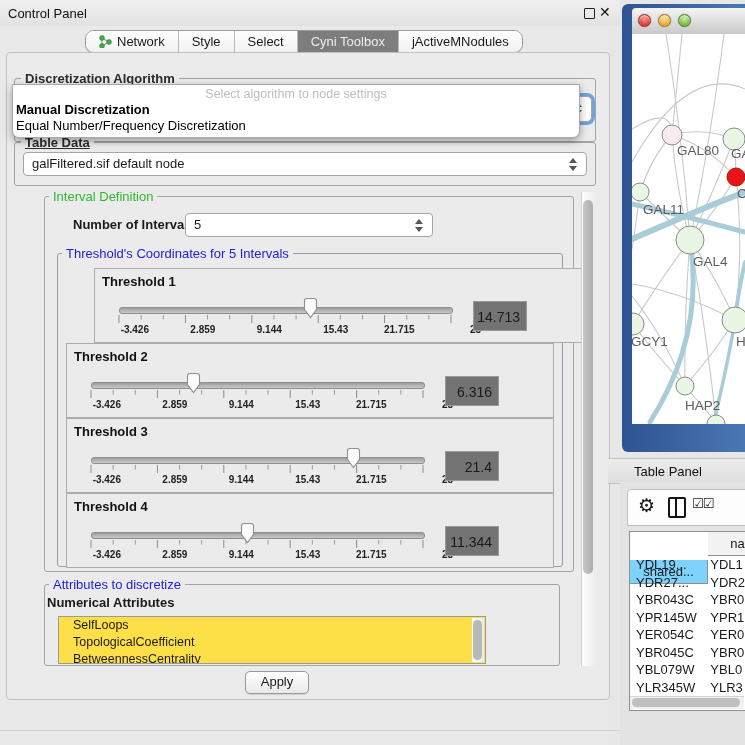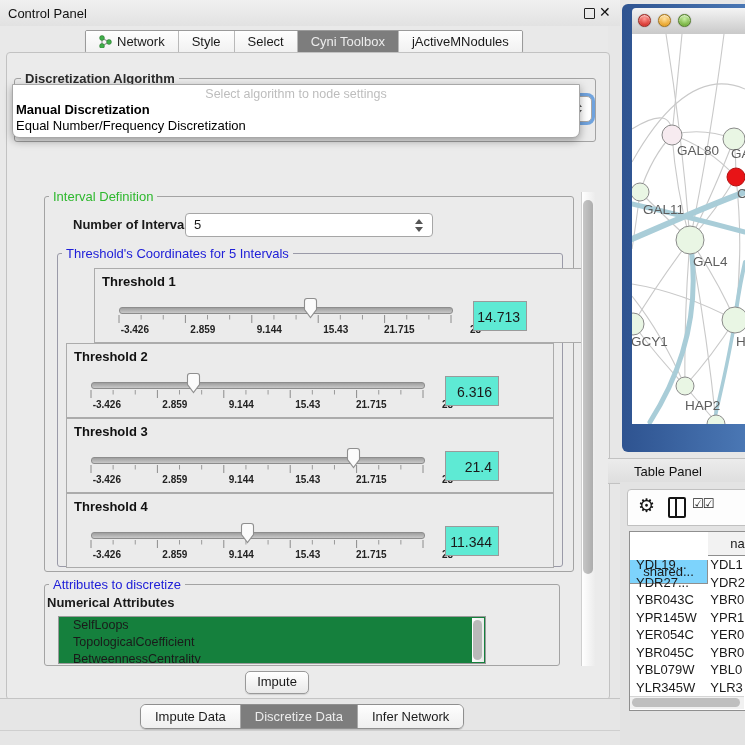--- a/index.html
+++ b/index.html
@@ -8,21 +8,21 @@
         -webkit-font-smoothing:antialiased;}
   .abs{position:absolute;}
 
   
   #titlebar{left:0;top:0;width:620px;height:26px;background:linear-gradient(#f0f0f0,#e2e2e2);}
   #titlebar .title{position:absolute;left:8px;top:6px;font-size:13px;color:#111;}
   #float-btn{position:absolute;left:584px;top:8px;width:9px;height:9px;border:1.6px solid #222;border-radius:1px;}
   #close-btn{position:absolute;left:599px;top:4px;font-size:14px;font-weight:bold;color:#111;}
 
   
-  #topTabs{left:85px;top:30px;height:21px;display:flex;border:1px solid #9a9a9a;border-radius:2px;overflow:hidden;background:#fdfdfd;box-shadow:0 1px 1px rgba(0,0,0,.15);}
+  #topTabs{left:85px;top:30px;height:21px;display:flex;border:1px solid #9a9a9a;border-radius:9px;overflow:hidden;background:#fdfdfd;box-shadow:0 1px 1px rgba(0,0,0,.15);}
   .ttab{display:flex;align-items:center;padding:0 13px;font-size:13px;background:linear-gradient(#fefefe,#f1f1f1);border-right:1px solid #b9b9b9;white-space:nowrap;}
   .ttab:last-child{border-right:none;}
   .ttab.sel{background:#7d7d7d;color:#ececec;}
   .ttab svg{margin-right:5px;}
 
   
   #contentPanel{left:6px;top:52px;width:602px;height:646px;background:#ebebeb;border:1px solid #c2c2c2;border-radius:4px;}
 
   .groupbox{position:absolute;border:1px solid #a3a3a3;border-radius:3px;}
   .grouptitle{position:absolute;top:-8px;font-size:13px;background:#ebebeb;padding:0 4px;white-space:nowrap;}
@@ -47,24 +47,24 @@
   .vscroll{position:absolute;width:13px;background:linear-gradient(to right,#ffffff,#ececec);border-left:1px solid #cfcfcf;}
   .vthumb{position:absolute;left:1px;width:10px;background:linear-gradient(to right,#c6c6c6,#adadad);border-radius:5px;}
 
   
   .threshold-box{position:absolute;left:8px;width:486px;height:73px;background:#ebebeb;border:1px solid #ababab;}
   .th-label{position:absolute;left:7px;top:5px;font-size:13px;font-weight:700;color:#111;}
   .th-track{position:absolute;left:24px;top:38px;width:332px;height:5px;border-radius:3px;background:linear-gradient(#9e9e9e,#c9c9c9);border:1px solid #8d8d8d;}
   .th-ticks{position:absolute;left:0;top:46px;}
   .tick-label{position:absolute;top:55px;width:60px;margin-left:-30px;text-align:right;font-size:10px;font-weight:700;color:#222;}
   .th-handle{position:absolute;top:28px;}
-  .th-value{position:absolute;left:378px;top:32px;width:54px;height:30px;background:#5eead4;border:1px solid #9a9a9a;font-size:14px;line-height:30px;text-align:right;padding-right:6px;box-sizing:border-box;}
-
-  
-  #attrList{left:58px;top:616px;width:426px;height:46px;background:#15803d;border:1px solid #9a9a9a;overflow:hidden;}
+  .th-value{position:absolute;left:378px;top:32px;width:54px;height:30px;background:#737373;border:1px solid #9a9a9a;font-size:14px;line-height:30px;text-align:right;padding-right:6px;box-sizing:border-box;}
+
+  
+  #attrList{left:58px;top:616px;width:426px;height:46px;background:#fde047;border:1px solid #9a9a9a;overflow:hidden;}
   .attr-item{font-size:12.5px;line-height:17px;padding-left:14px;white-space:nowrap;}
   #attrScroll{position:absolute;right:1px;top:1px;width:12px;height:44px;background:linear-gradient(to right,#fdfdfd,#ebebeb);}
   #attrThumb{position:absolute;left:1px;top:2px;width:9px;height:40px;border-radius:5px;background:#b9b9b9;}
 
   
   #applyBtn{left:245px;top:671px;width:62px;height:21px;border:1px solid #999;border-radius:5px;background:linear-gradient(#ffffff,#e9e9e9);font-size:13px;text-align:center;line-height:20px;box-shadow:0 1px 1px rgba(0,0,0,.12);}
   #bottomBar{left:0;top:698px;width:620px;height:47px;background:#e6e6e6;border-top:1px solid #c4c4c4;}
   #bottomTabs{position:absolute;left:140px;top:5px;height:23px;display:flex;border:1px solid #8f8f8f;border-radius:6px;overflow:hidden;box-shadow:0 1px 1px rgba(0,0,0,.18);}
   .btab{display:flex;align-items:center;padding:0 14px;font-size:13px;background:linear-gradient(#fefefe,#efefef);border-right:1px solid #a8a8a8;}
   .btab:last-child{border-right:none;}
@@ -148,20 +148,27 @@
     </div>
 
   <div id="popup" class="abs">
     <div class="ph">Select algorithm to node settings</div>
     <div id="popupOpts">
         <div class="popopt b" style="top: 17px;">Manual Discretization</div>
         <div class="popopt" style="top: 33px;">Equal Number/Frequency Discretization</div>
       </div>
   </div>
 
+  <div class="groupbox abs" style="left:14px;top:142px;width:580px;height:42px;">
+    <span class="grouptitle t-dark" style="left:6px;">Table Data</span>
+    <div class="combo" style="left:8px;top:9px;width:564px;height:24px;">
+      <span>galFiltered.sif default node</span>
+      <span class="spin"></span>
+    </div>
+  </div>
 
   <div class="groupbox abs" style="left:44px;top:196px;width:528px;height:374px;">
     <span class="grouptitle t-green" style="left:4px;">Interval Definition</span>
     <span class="abs" style="left:28px;top:20px;font-size:13px;font-weight:700;">Number of Intervals</span>
     <div class="combo" style="left:140px;top:16px;width:248px;height:24px;">
       <span>5</span>
       <span class="spin"></span>
     </div>
 
     <div class="groupbox" style="left:12px;top:56px;width:504px;height:312px;border-color:#9a9aa8;">
@@ -311,29 +318,22 @@
     <div id="attrItems">
         <div class="attr-item">SelfLoops</div>
         <div class="attr-item">TopologicalCoefficient</div>
         <div class="attr-item">BetweennessCentrality</div>
       </div>
     <div id="attrScroll">
         <div id="attrThumb"></div>
       </div>
   </div>
 
-  <div id="applyBtn" class="abs">Impute</div>
-
-  <div id="bottomBar" class="abs">
-    <div id="bottomTabs">
-        <div class="btab">Impute Data</div>
-        <div class="btab sel">Discretize Data</div>
-        <div class="btab">Infer Network</div>
-      </div>
-  </div>
+  <div id="applyBtn" class="abs">Apply</div>
+
   <div id="bottomRule" class="abs"></div>
 
   <div id="netWindow" class="abs">
     <div id="netTitlebar">
       <span class="light l-red"></span>
       <span class="light l-yellow"></span>
       <span class="light l-green"></span>
     </div>
     <div id="netCanvas">
       <svg id="netSvg" width="113" height="390" xmlns="http://www.w3.org/2000/svg">

